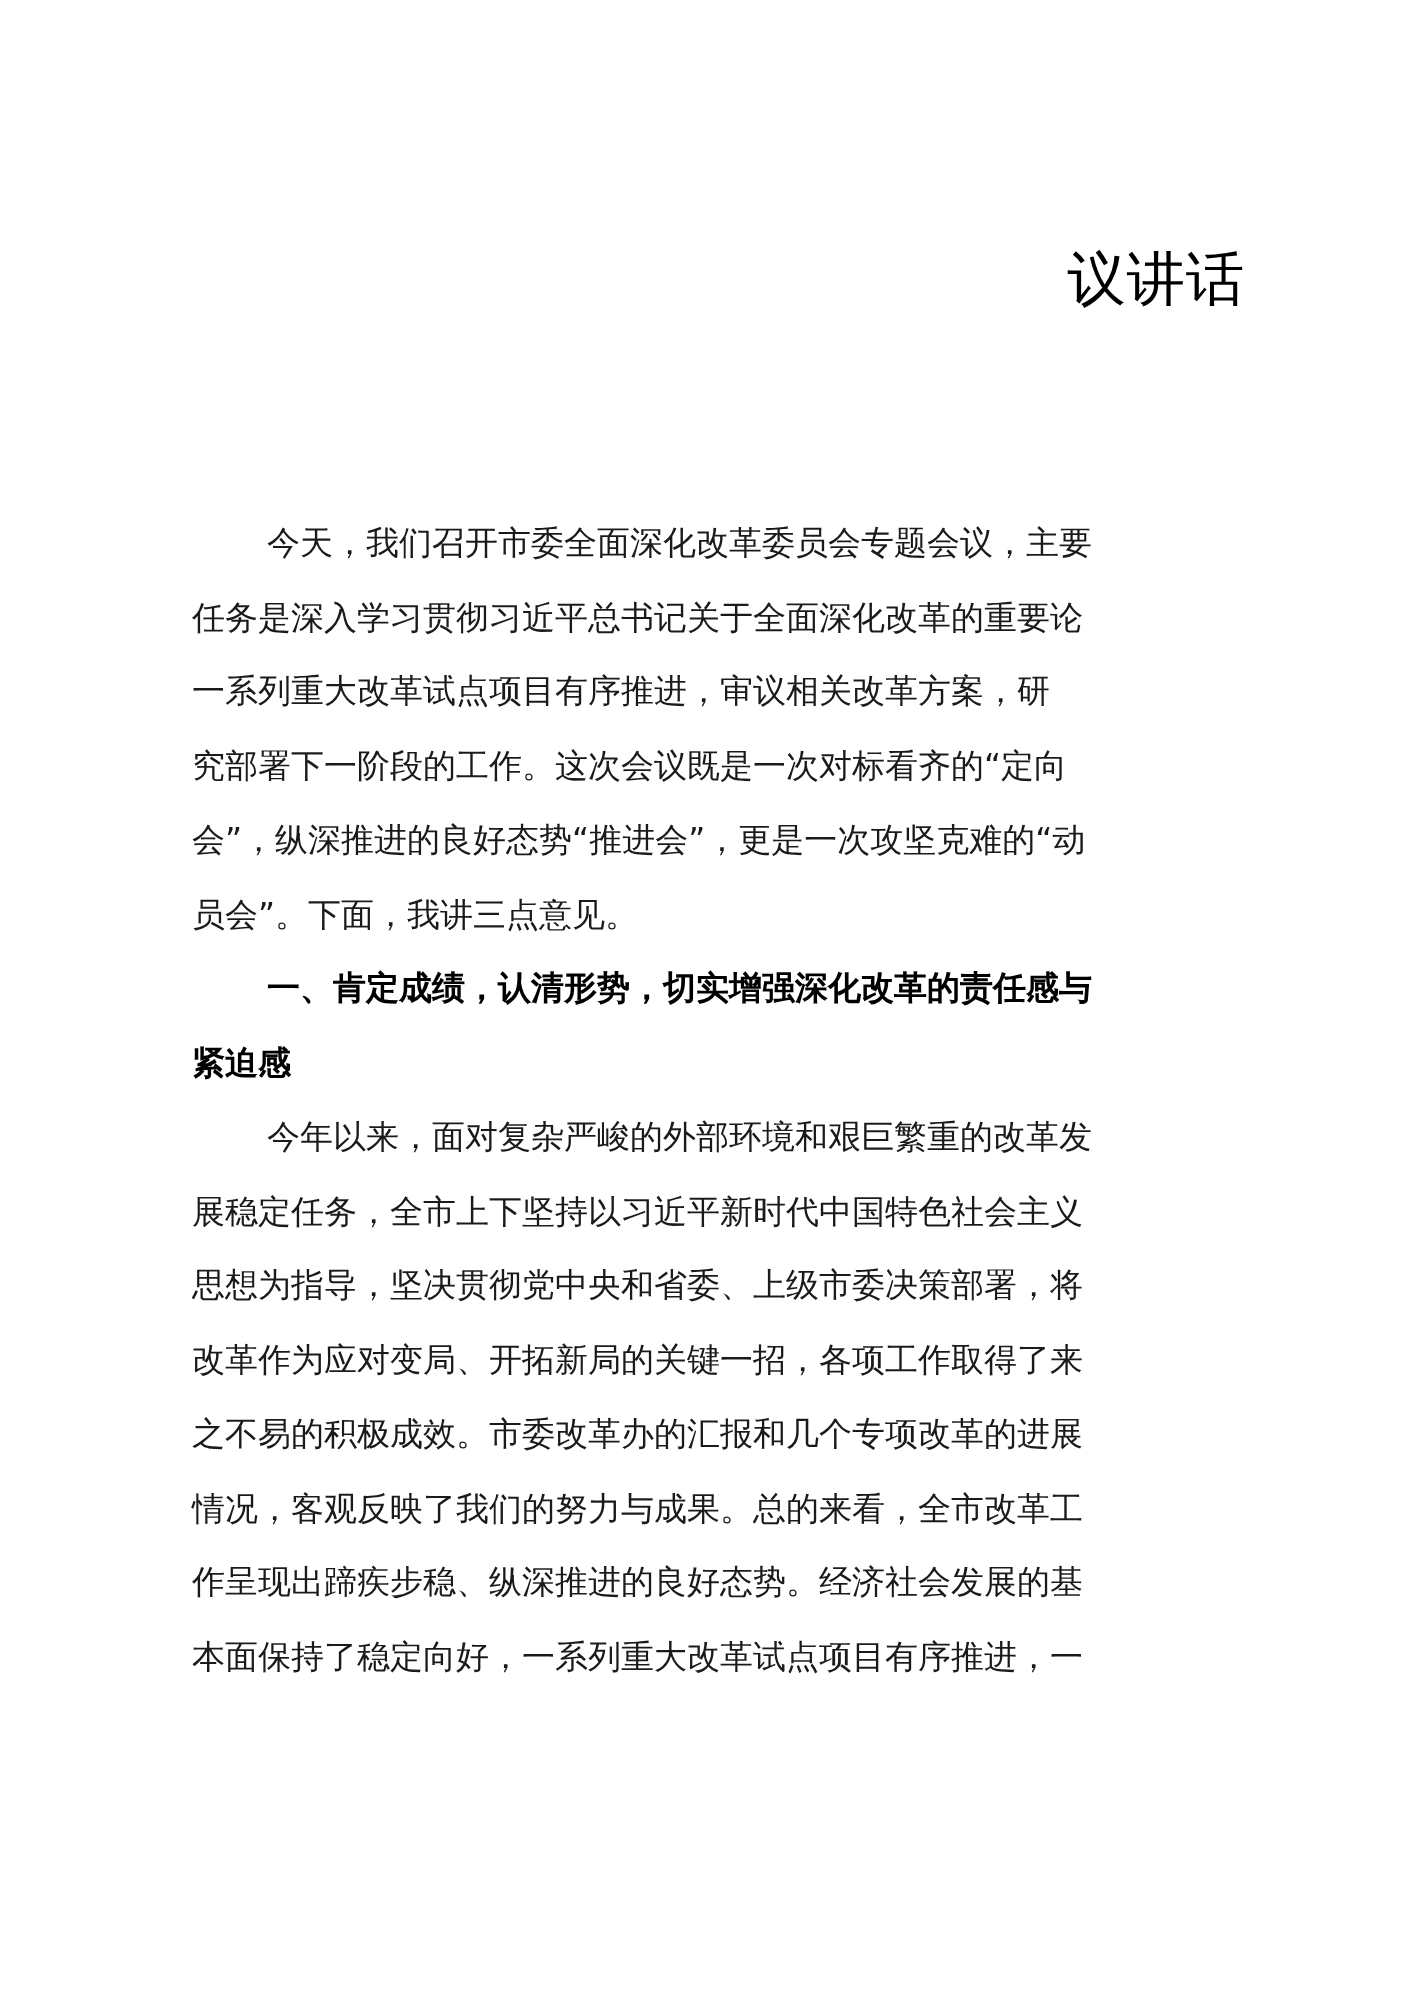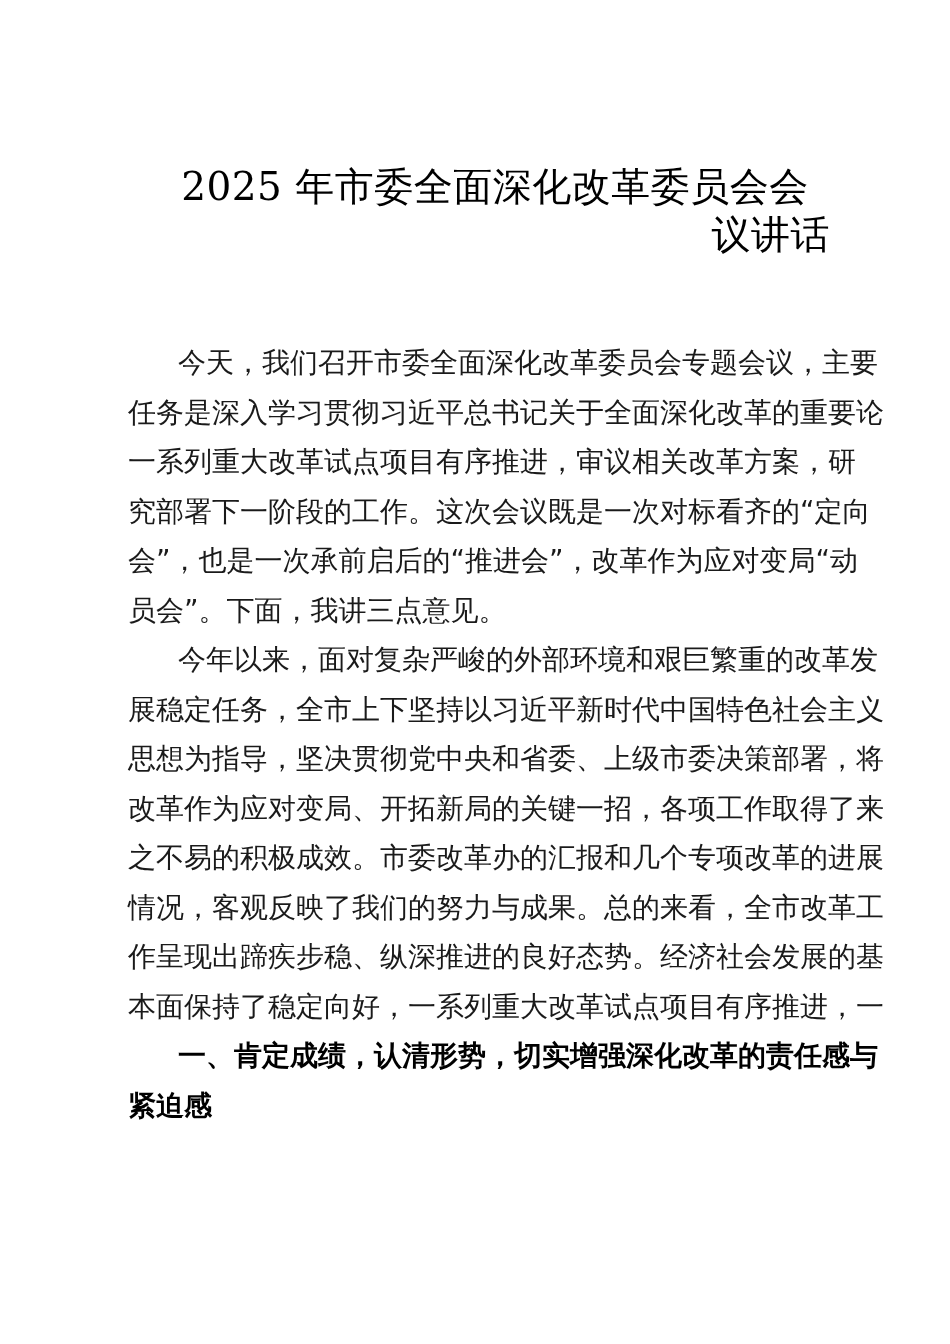--- a/index.html
+++ b/index.html
@@ -36,54 +36,53 @@
     .body-text {
       position: absolute;
       left: 128px;
       top: 338px;
       width: 694px;
     }
     .line {
       display: block;
       height: 49.5px;
       line-height: 49.5px;
-      font-size: 28px;
+      font-size: 22px;
       white-space: nowrap;
       letter-spacing: 0px;
       color: #1a1a1a;
     }
     .indent { padding-left: 50px; }
     .bold { font-weight: bold; color: #000; }
   </style>
 </head>
 <body>
 
 <div class="page">
   <h1 class="title" style="margin:0;font-weight:normal;">
-    <span class="line-t" style="display:block;white-space:nowrap;">2025 年市委全面深化改革委员会会</span>
     <span class="line-t" style="display:block;white-space:nowrap;text-align:right;">议讲话</span>
   </h1>
 
   <div class="body-text">
     <div>
       <span class="line indent">今天，我们召开市委全面深化改革委员会专题会议，主要</span>
       <span class="line">任务是深入学习贯彻习近平总书记关于全面深化改革的重要论</span>
       <span class="line">一系列重大改革试点项目有序推进，审议相关改革方案，研</span>
       <span class="line">究部署下一阶段的工作。这次会议既是一次对标看齐的“定向</span>
-      <span class="line">会”，也是一次承前启后的“推进会”，改革作为应对变局“动</span>
+      <span class="line">会”，纵深推进的良好态势“推进会”，更是一次攻坚克难的“动</span>
       <span class="line">员会”。下面，我讲三点意见。</span>
+    </div>
+    <div>
+      <span class="line indent bold">一、肯定成绩，认清形势，切实增强深化改革的责任感与</span>
+      <span class="line bold">紧迫感</span>
     </div>
     <div>
       <span class="line indent">今年以来，面对复杂严峻的外部环境和艰巨繁重的改革发</span>
       <span class="line">展稳定任务，全市上下坚持以习近平新时代中国特色社会主义</span>
       <span class="line">思想为指导，坚决贯彻党中央和省委、上级市委决策部署，将</span>
       <span class="line">改革作为应对变局、开拓新局的关键一招，各项工作取得了来</span>
       <span class="line">之不易的积极成效。市委改革办的汇报和几个专项改革的进展</span>
       <span class="line">情况，客观反映了我们的努力与成果。总的来看，全市改革工</span>
       <span class="line">作呈现出蹄疾步稳、纵深推进的良好态势。经济社会发展的基</span>
       <span class="line">本面保持了稳定向好，一系列重大改革试点项目有序推进，一</span>
     </div>
-    <div>
-      <span class="line indent bold">一、肯定成绩，认清形势，切实增强深化改革的责任感与</span>
-      <span class="line bold">紧迫感</span>
-    </div>
   </div>
 </div>
 
 </body></html>

